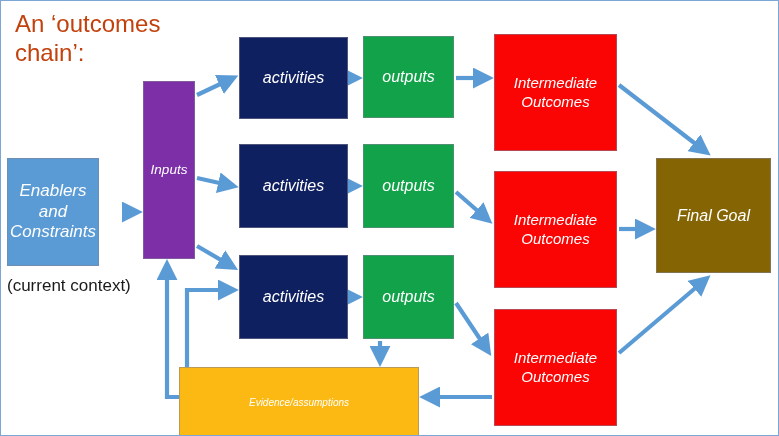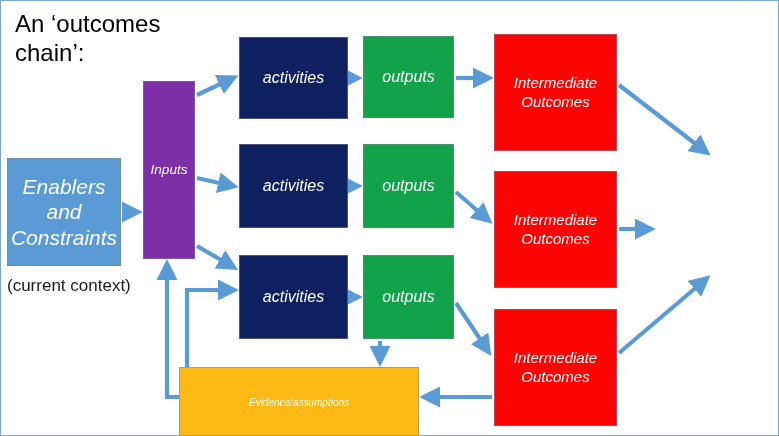--- a/index.html
+++ b/index.html
@@ -29,21 +29,21 @@
     z-index: 3;
     border: 1px solid rgba(130,130,150,0.55);
     white-space: pre-line;
     font-style: italic;
   }
   #title {
     position: absolute;
     left: 14px;
     top: 8px;
     width: 210px;
-    color: #000000;
+    color: #c2410c;
     font-size: 24px;
     line-height: 1.22;
     z-index: 4;
     white-space: pre-line;
   }
   #context-note {
     position: absolute;
     left: 6px;
     top: 275px;
     color: #1a1a1a;
@@ -51,21 +51,21 @@
     z-index: 4;
   }
   svg#wires {
     position: absolute;
     left: 0; top: 0;
     width: 779px;
     height: 436px;
     z-index: 2;
     pointer-events: none;
   }
-  .enablers  { left:6px;   top:157px; width:114px; height:108px; font-size:21px; background:#5B9BD5; }
+  .enablers  { left:6px;   top:157px; width:92px; height:108px; font-size:17px; background:#5B9BD5; }
   .inputs    { left:142px; top:80px;  width:52px;  height:178px; font-size:13.5px; background:#7D2FA8; }
   .act1      { left:238px; top:36px;  width:109px; height:82px;  font-size:16px; background:#0E2060; }
   .act2      { left:238px; top:143px; width:109px; height:84px;  font-size:16px; background:#0E2060; }
   .act3      { left:238px; top:254px; width:109px; height:84px;  font-size:16px; background:#0E2060; }
   .out1      { left:362px; top:35px;  width:91px;  height:82px;  font-size:16px; background:#12A34A; }
   .out2      { left:362px; top:143px; width:91px;  height:84px;  font-size:16px; background:#12A34A; }
   .out3      { left:362px; top:254px; width:91px;  height:84px;  font-size:16px; background:#12A34A; }
   .io1       { left:493px; top:33px;  width:123px; height:117px; font-size:15px; background:#FB0404; }
   .io2       { left:493px; top:170px; width:123px; height:117px; font-size:15px; background:#FB0404; }
   .io3       { left:493px; top:308px; width:123px; height:117px; font-size:15px; background:#FB0404; }
@@ -126,15 +126,16 @@
   <div class="box act3">activities</div>
   <div class="box out1">outputs</div>
   <div class="box out2">outputs</div>
   <div class="box out3">outputs</div>
   <div class="box io1">Intermediate
 Outcomes</div>
   <div class="box io2">Intermediate
 Outcomes</div>
   <div class="box io3">Intermediate
 Outcomes</div>
+  <div class="box goal">Final Goal</div>
   <div class="box evidence">Evidence/assumptions</div>
 
 </div>
 
 </body></html>

